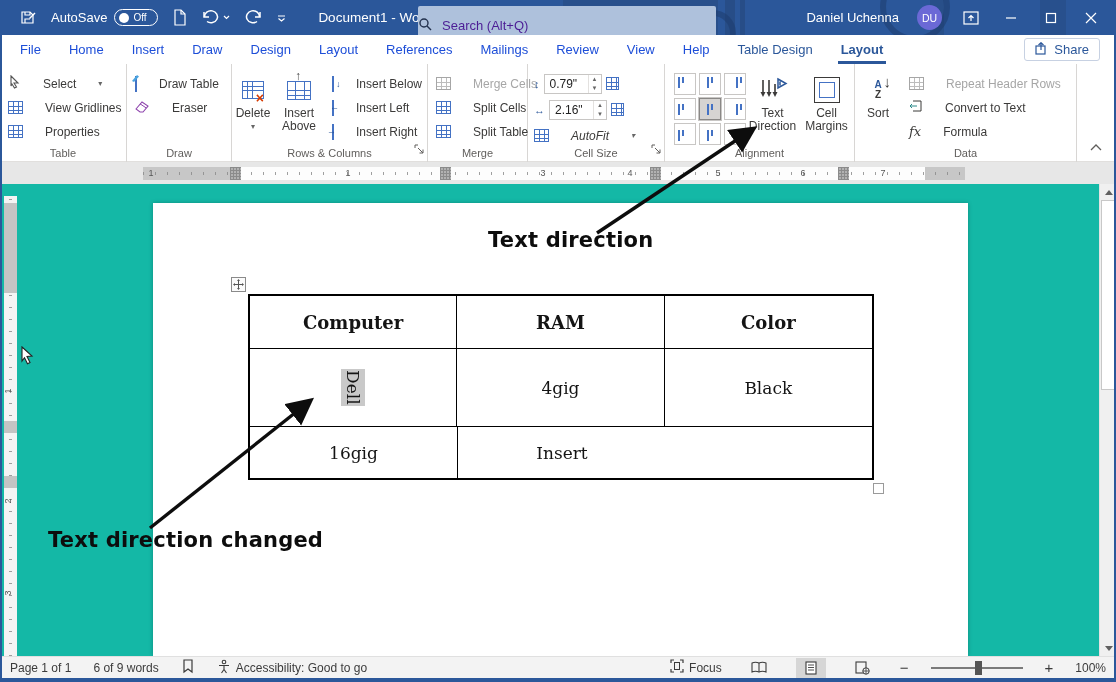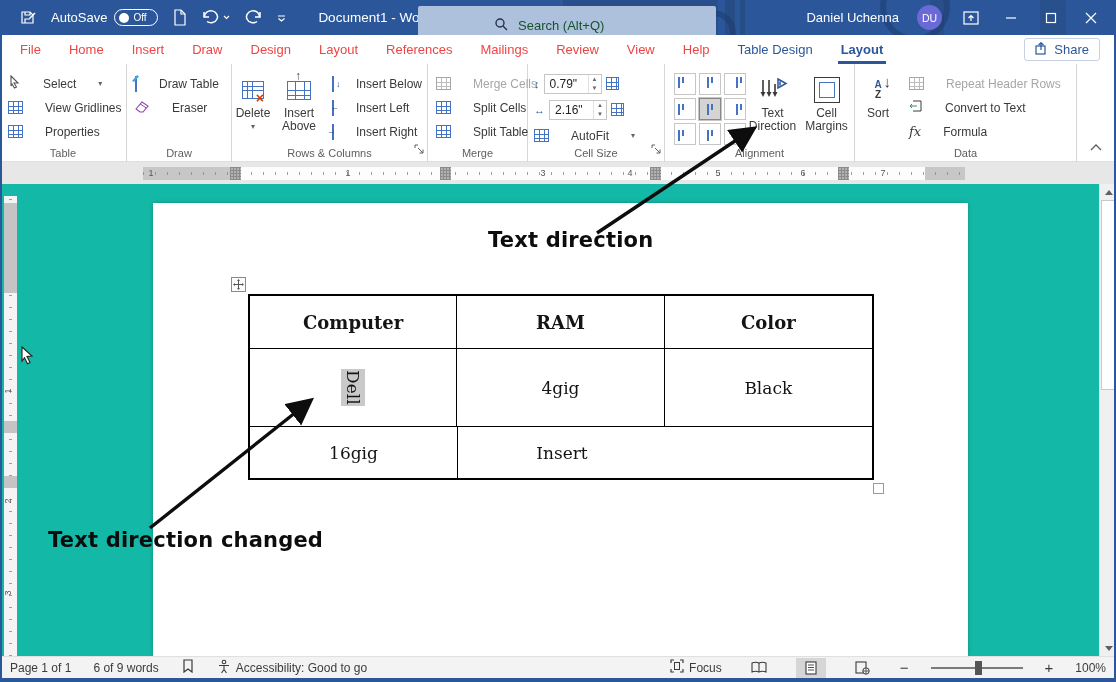--- a/index.html
+++ b/index.html
@@ -16,29 +16,29 @@
   .c1 { left:880px; top:-28px; width:70px; height:70px; }
   .c2 { left:690px; top:10px; width:46px; height:46px; }
   .tb-inner { position:absolute; left:0; top:0; width:100%; height:35px; display:flex; align-items:center; }
   .qat { display:flex; align-items:center; gap:14px; padding-left:20px; }
   .qat svg { display:block; }
   .autosave { display:flex; align-items:center; gap:7px; font-size:13px; }
   .as-pill { width:44px; height:17px; border:1px solid #fff; border-radius:9px; display:flex; align-items:center; padding:0 4px; gap:4px; }
   .as-knob { width:10px; height:10px; background:#fff; border-radius:50%; }
   .as-off { font-size:10px; }
   .doc-title { font-size:13.5px; margin-left:32px; white-space:nowrap; }
-  .searchbox { position:absolute; left:418px; top:6px; width:298px; height:39px; background:#aec1dc; border-radius:2px; display:flex; align-items:center; gap:10px; padding-left:76px; color:#14532d; font-size:13px; }
+  .searchbox { position:absolute; left:418px; top:6px; width:298px; height:39px; background:#aec1dc; border-radius:2px; display:flex; align-items:center; gap:10px; color:#4c1d95; font-size:13px; }
   .tb-right { position:absolute; right:0; top:0; height:35px; display:flex; align-items:center; gap:18px; padding-right:14px; }
   .user-name { font-size:13px; }
   .avatar { width:25px; height:25px; border-radius:50%; background:#6b69d6; color:#fff; font-size:10.5px; display:flex; align-items:center; justify-content:center; }
   .winbtn { width:22px; height:22px; display:flex; align-items:center; justify-content:center; }
 
   
   .tabrow { position:absolute; left:0; top:35px; width:1116px; height:29px; background:#fff; display:flex; align-items:center; z-index:4; }
-  .tab { padding:0 14px; font-size:13px; color:#ef4444; height:29px; display:flex; align-items:center; position:relative; white-space:nowrap; }
+  .tab { padding:0 14px; font-size:13px; color:#1d4ed8; height:29px; display:flex; align-items:center; position:relative; white-space:nowrap; }
   .tab.ctx { color:#2b579a; }
   .tab.active { color:#2b579a; font-weight:bold; }
   .tab.active::after { content:""; position:absolute; left:11px; right:11px; bottom:0; height:3px; background:#2b579a; }
   .share-btn { position:absolute; right:16px; top:3px; height:23px; border:1px solid #c7d1e2; border-radius:3px; background:#fff; color:#2b579a; font-size:13px; display:flex; align-items:center; gap:6px; padding:0 10px; }
 
   
   .ribbon { position:absolute; left:0; top:64px; width:1116px; height:98px; background:#fff; border-bottom:1px solid #e1dfdd; z-index:3; }
   .rgroup { position:absolute; top:0; height:98px; border-right:1px solid #d8d6d4; }
   .glabel { position:absolute; bottom:3px; left:0; width:100%; text-align:center; font-size:11px; color:#605e5c; }
   .srows { display:flex; flex-direction:column; gap:1px; padding-top:8px; }
@@ -352,21 +352,21 @@
         <span style="color:#2b579a;font-size:11px;">↔</span>
         <span class="spinbox">
             <span>2.16"</span>
             <span class="spins">
               <span>▲</span>
               <span>▼</span>
             </span>
           </span>
         <span class="gico" style="width:13px;height:13px;"></span>
       </div>
-      <div class="srow" style="padding-left:6px;">
+      <div class="srow" style="padding-left:6px;font-style:italic;">
           <span class="gico"></span>
           <span>AutoFit</span>
           <span class="chev">▾</span>
         </div>
     </div>
     <div class="glabel">Cell Size</div>
     <span class="launcher"><svg width="10" height="10" viewBox="0 0 10 10">
           <path d="M1 4V1h3" fill="none" stroke="#605e5c"></path>
           <path d="M4 4l5 5M9 5.5V9H5.5" fill="none" stroke="#605e5c"></path>
         </svg></span>

